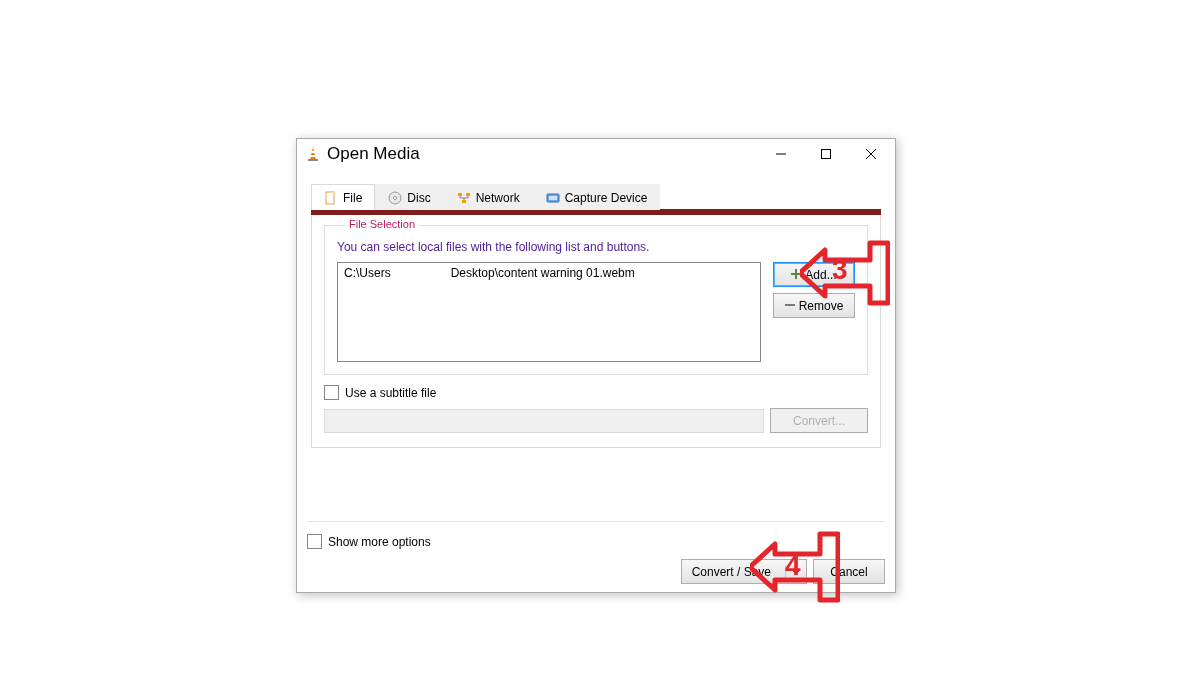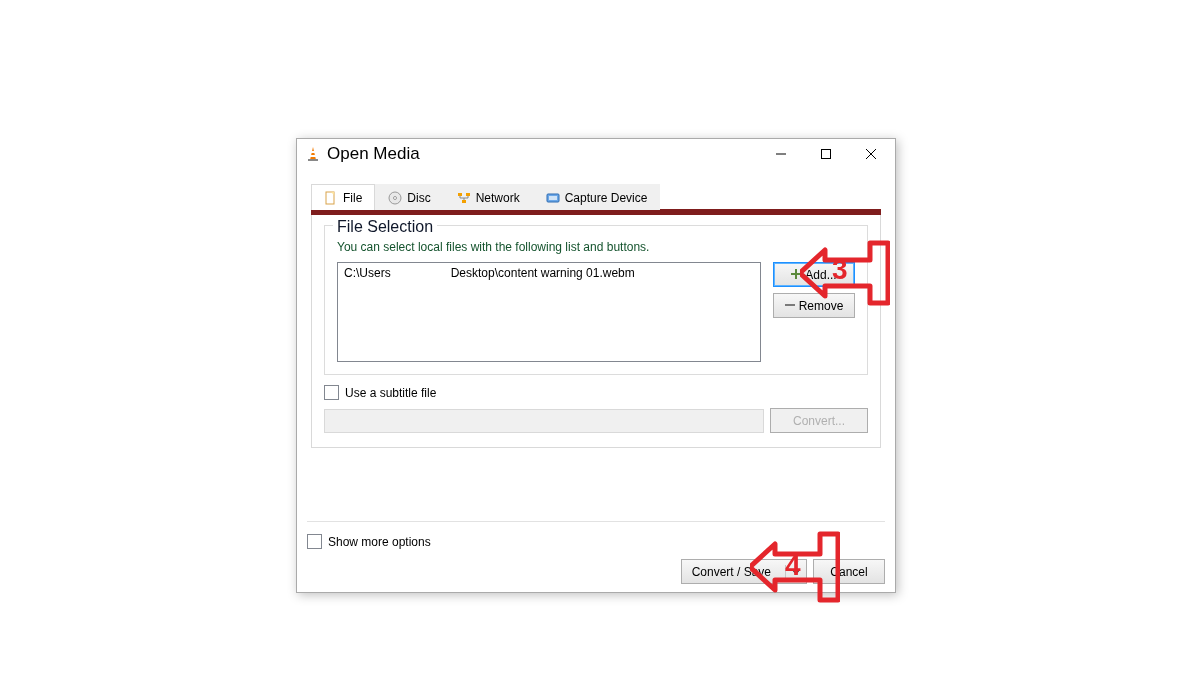--- a/index.html
+++ b/index.html
@@ -9,22 +9,22 @@
   .title{flex:1;font-size:17px}
   .win-btn{width:45px;height:28px;display:flex;align-items:center;justify-content:center;color:#000}
   .content{padding:14px 14px 6px 14px}
   .tabs{display:flex;border-bottom:6px solid #7f1d1d}
   .tab{display:flex;align-items:center;gap:5px;padding:6px 12px 5px;border:1px solid transparent;border-bottom:none;background:#f0f0f0;margin-right:0;position:relative;top:1px}
   .tab.active{background:#fff;border-color:#d9d9d9;z-index:2}
   .tab .ic{width:14px;height:14px;display:inline-block}
   .panel{border:1px solid #d9d9d9;border-top:none;background:#fff;padding:8px 12px 14px}
   
   .fs{border:1px solid #dcdcdc;padding:10px 12px 12px;margin:2px 0 10px;position:relative}
-  .fs-legend{position:absolute;top:-8px;left:8px;background:#fff;padding:0 4px;font-size:16px;color:#0f172a}
-  .help{margin:4px 0 8px;color:#14532d}
+  .fs-legend{position:absolute;top:-8px;left:20px;background:#fff;padding:0 4px;font-size:11px;color:#be185d}
+  .help{margin:4px 0 8px;color:#4c1d95}
   .file-row{display:flex;gap:12px}
   .file-list{flex:1;border:1px solid #828790;background:#fff;height:92px;padding:3px 6px;overflow:hidden}
   .file-item{white-space:pre}
   .file-btns{display:flex;flex-direction:column;gap:6px;width:82px}
   .btn{height:23px;border:1px solid #adadad;background:linear-gradient(#f7f7f7,#e3e3e3);display:flex;align-items:center;justify-content:center;gap:4px;font-size:12px;cursor:default}
   .btn.highlight{border:1px solid #1e90ff;box-shadow:0 0 0 1px #5eb3ff inset}
   .btn.disabled{color:#b0b0b0;background:#f0f0f0}
   .sub-row{display:flex;align-items:center;gap:6px;margin-top:4px}
   .chk{width:13px;height:13px;border:1px solid #828790;background:#fff;display:inline-block;flex-shrink:0}
   .sub-input{flex:1;height:22px;border:1px solid #d9d9d9;background:#f0f0f0}

